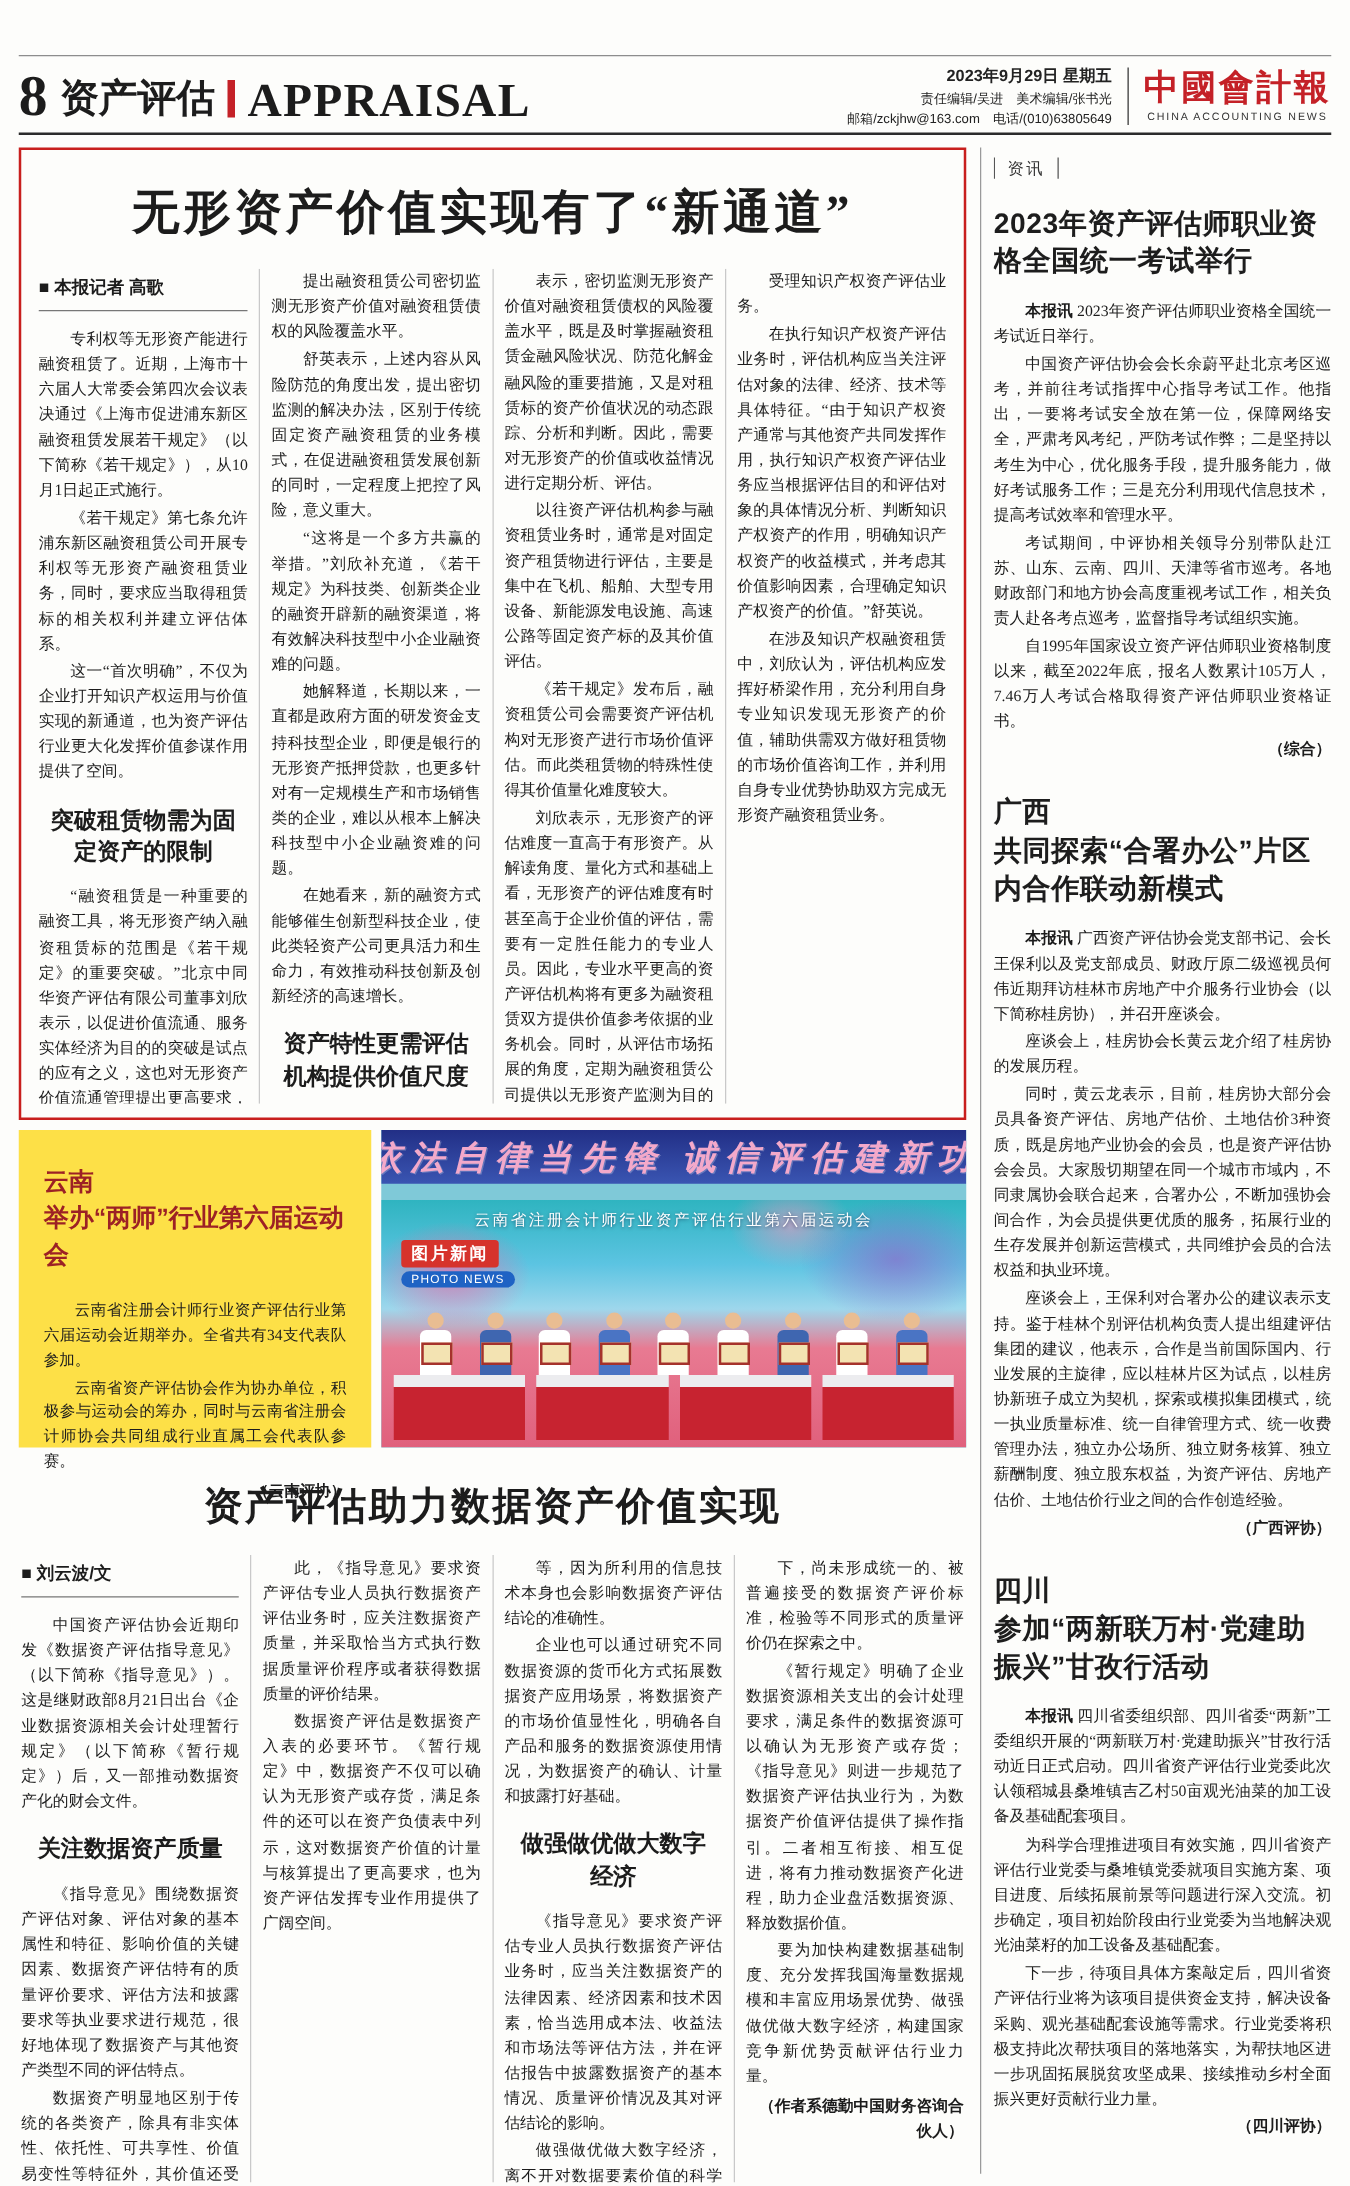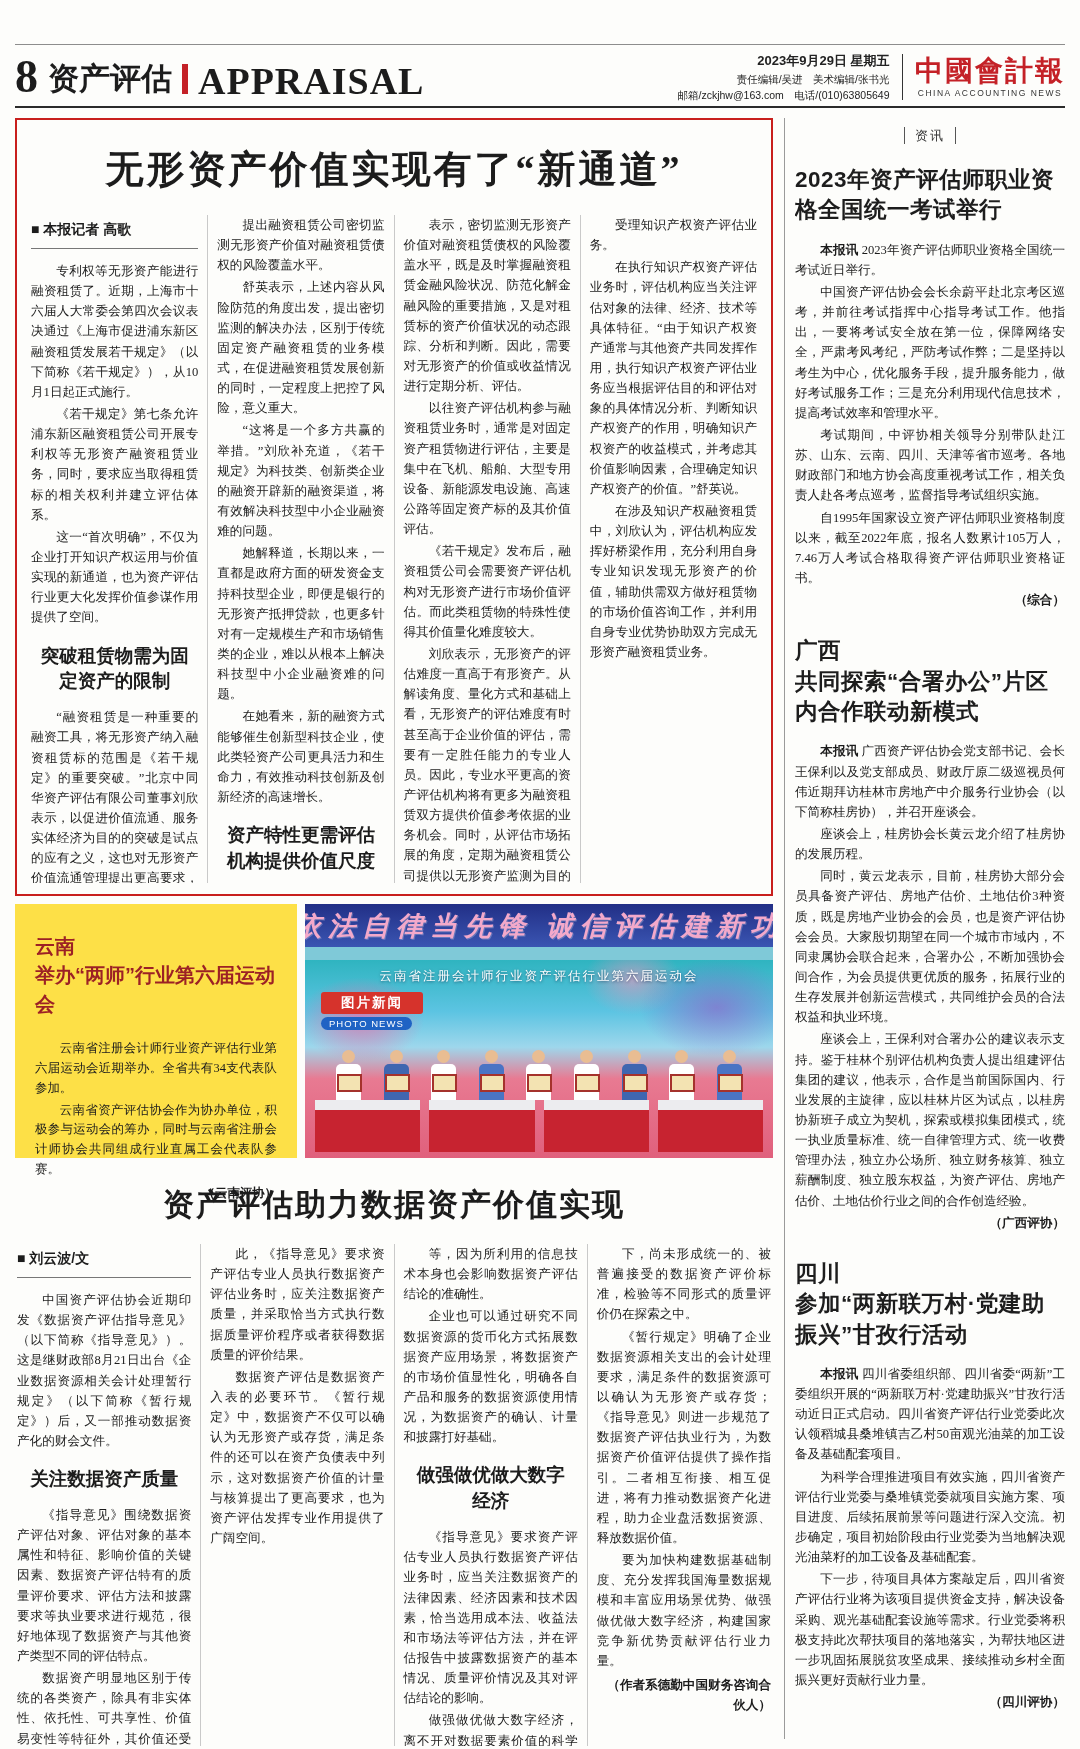--- a/index.html
+++ b/index.html
@@ -56,36 +56,36 @@
      background:
        radial-gradient(90px 60px at 12% 30%,rgba(236,110,170,.75),rgba(236,110,170,0) 70%),
        radial-gradient(110px 70px at 88% 24%,rgba(150,90,200,.6),rgba(150,90,200,0) 70%),
        radial-gradient(70px 50px at 70% 10%,rgba(244,150,190,.6),rgba(244,150,190,0) 70%),
        linear-gradient(180deg,#2fb4c0 0%,#5cc4e2 26%,#9ed7ec 44%,#e87a92 60%,#e0607c 100%);}
   .photo-sub{position:absolute;top:64px;left:0;right:0;text-align:center;color:#fff;
              font-family:"Liberation Sans","DejaVu Sans",sans-serif;font-size:12.5px;letter-spacing:2px;
              text-shadow:0 1px 3px rgba(0,0,40,.55);}
   .badge{position:absolute;top:88px;left:16px;display:flex;flex-direction:column;align-items:flex-start;gap:3px;}
   .badge-cn{background:#d6332c;color:#fff;font-family:"Liberation Sans","DejaVu Sans",sans-serif;
-            font-weight:bold;font-size:13.5px;padding:2px 20px;border-radius:3px;letter-spacing:2px;}
+            font-weight:bold;font-size:13.5px;padding:2px 8px;border-radius:3px;letter-spacing:2px;}
   .badge-en{background:#1f63c4;color:#fff;font-family:"Liberation Sans","DejaVu Sans",sans-serif;
             font-size:9.5px;padding:1px 8px;border-radius:9px;letter-spacing:1px;}
   .people{position:absolute;bottom:58px;left:0;right:0;display:flex;justify-content:space-around;padding:0 20px;}
   .person{display:flex;flex-direction:column;align-items:center;}
   .p-head{width:13px;height:13px;border-radius:50%;background:#e9bd92;}
   .p-body{width:25px;height:36px;border-radius:5px 5px 0 0;margin-top:1px;position:relative;}
   .p-plaque{position:absolute;left:1px;top:10px;width:21px;height:14px;background:#f3e3b2;border:2px solid #a5322c;}
   .tables{position:absolute;bottom:6px;left:10px;right:10px;height:52px;display:flex;gap:9px;}
   .table{flex:1;background:linear-gradient(180deg,#ececef 0,#ececef 10px,#c72330 10px);}
   
   .bottom-art{margin-top:26px;}
   .bottom-headline{text-align:center;font-size:31px;font-weight:bold;letter-spacing:2px;margin:0 0 18px;}
   .cols.bottom{height:502px;}
   
-  .sb-tag-row{text-align:center;margin:8px 0 20px;}
+  .sb-tag-row{margin:8px 0 20px;}
   .sb-tag{font-family:"Liberation Sans","DejaVu Sans",sans-serif;font-size:13px;color:#333;
           border-left:1px solid #555;border-right:1px solid #555;padding:1px 10px;letter-spacing:2px;}
   .sb-article{margin-bottom:26px;}
   .sb-title{font-family:"Liberation Sans","DejaVu Sans",sans-serif;font-weight:bold;color:#1d1d1d;
             font-size:22.5px;line-height:1.35;letter-spacing:.5px;margin:0 0 14px;}
   .sb-region{display:block;}
   .sidebar .para{font-size:12.6px;}
   .sb-credit{text-align:right;text-indent:0;font-family:"Liberation Sans","DejaVu Sans",sans-serif;
              font-weight:bold;font-size:12.5px;margin-top:2px;}
 </style>

